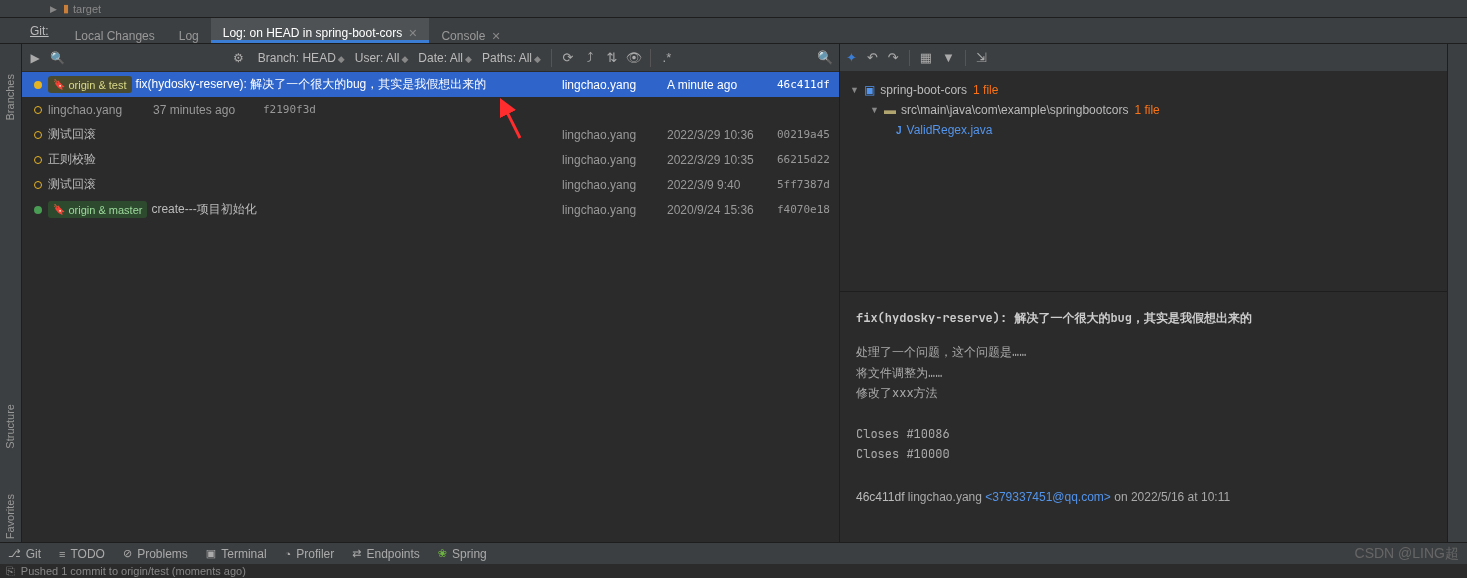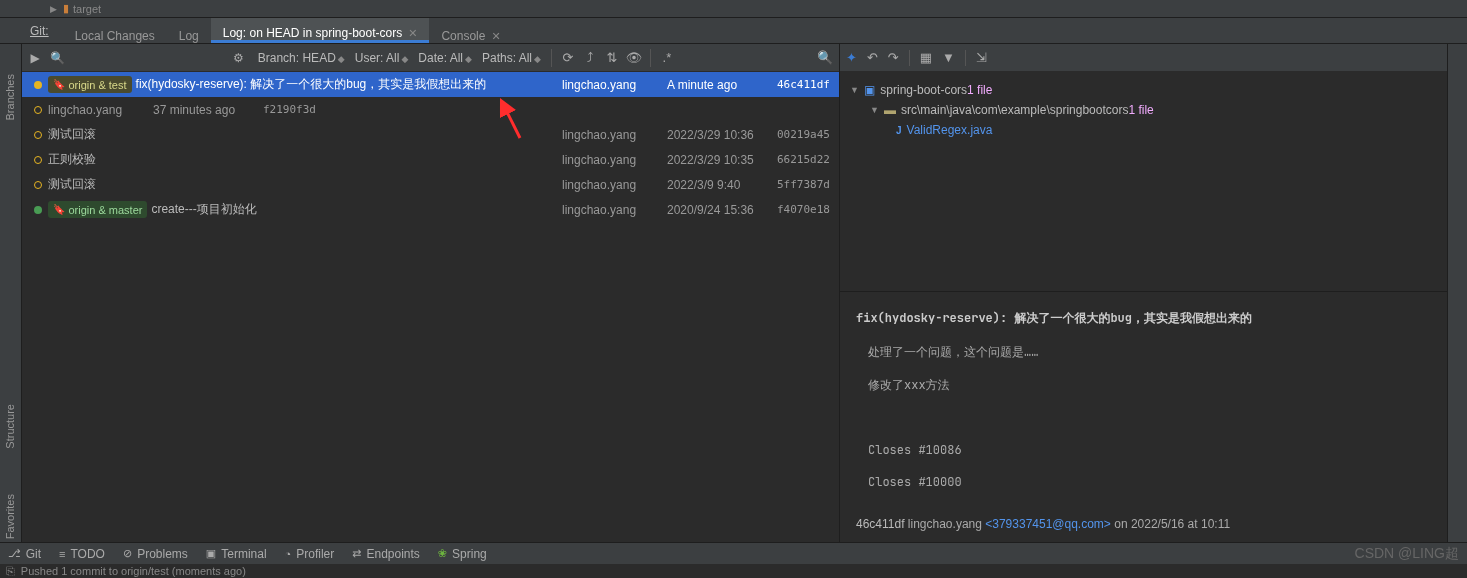--- a/index.html
+++ b/index.html
@@ -55,29 +55,29 @@
   .commit-row.sel .author-col, .commit-row.sel .date-col, .commit-row.sel .hash-col { color:#fff; }
   .date-col { width:110px; color:#999; }
   .hash-col { width:62px; color:#999; text-align:left; font-family:monospace; font-size:11px; }
   .right-pane { width:628px; border-left:1px solid #1e1e1e; display:flex; flex-direction:column; background:#2b2b2b; }
   .right-toolbar { height:28px; background:#3c3f41; border-bottom:1px solid #2b2b2b; display:flex; align-items:center; padding:0 6px; gap:10px; }
   .right-toolbar .tb-ico { color:#aaa; cursor:pointer; font-size:13px; }
   .file-tree { flex:0 0 220px; padding:8px 10px; color:#bbb; overflow:auto; border-bottom:1px solid #1e1e1e; }
   .tree-row { display:flex; align-items:center; height:20px; white-space:nowrap; }
   .tree-row .exp { width:14px; color:#888; font-size:9px; cursor:pointer; }
   .tree-row .fico { margin-right:5px; }
-  .tree-row .dim { color:#f0abfc; }
+  .tree-row .dim { color:#f97316; margin-left:6px; }
   .tree-row.d1 { padding-left:20px; }
   .tree-row.d2 { padding-left:46px; }
   .folder-blue { color:#5394ec; }
   .folder-gray { color:#b0a46f; }
   .file-j { color:#5394ec; font-weight:bold; font-size:10px; }
   .commit-detail { flex:1; padding:16px 16px; font-family:"JetBrains Mono","Consolas",monospace; font-size:12px; line-height:1.7; background:#2b2b2b; overflow:auto; color:#aaa; }
   .commit-detail .title { color:#ccc; font-weight:bold; margin-bottom:14px; }
-  .commit-detail .body p { margin:12px; }
+  .commit-detail .body p { margin:0; }
   .commit-detail .meta { margin-top:22px; font-family:"Segoe UI",sans-serif; }
   .commit-detail .meta .hash { color:#bbb; }
   .commit-detail .meta a { color:#5394ec; text-decoration:none; }
   .ref-row { margin-top:10px; display:flex; gap:8px; align-items:center; font-family:"Segoe UI",sans-serif; }
   .ref-tag { display:inline-flex; align-items:center; font-size:12px; }
   .ref-tag .dia { width:10px; height:10px; transform:rotate(45deg); margin-right:4px; }
   .ref-tag.y .dia { background:#e6b422; }
   .ref-tag.g .dia { background:#499c54; }
   .ref-tag.p .dia { background:#a85fc7; }
   .bottom-bar { position:absolute; left:0; right:0; bottom:14px; height:22px; background:#3c3f41; border-top:1px solid #1e1e1e; display:flex; align-items:center; padding:0 8px; gap:18px; }
@@ -232,20 +232,21 @@
         </div>
         <div class="tree-row d2">
           <span class="fico file-j">J</span>
           <span style="color:#5394ec">ValidRegex.java</span>
         </div>
       </div>
       <div class="commit-detail">
         <div class="title">fix(hydosky-reserve): 解决了一个很大的bug，其实是我假想出来的</div>
         <div class="body">
           <p>处理了一个问题，这个问题是……</p>
+          <p>将文件调整为……</p>
           <p>修改了xxx方法</p>
           <br>
           <p>Closes #10086</p>
           <p>Closes #10000</p>
         </div>
         <div class="meta">
           <span class="hash">46c411df</span>
           <span>lingchao.yang</span>
           <a href="#">&lt;379337451@qq.com&gt;</a>
           <span>on 2022/5/16 at 10:11</span>

